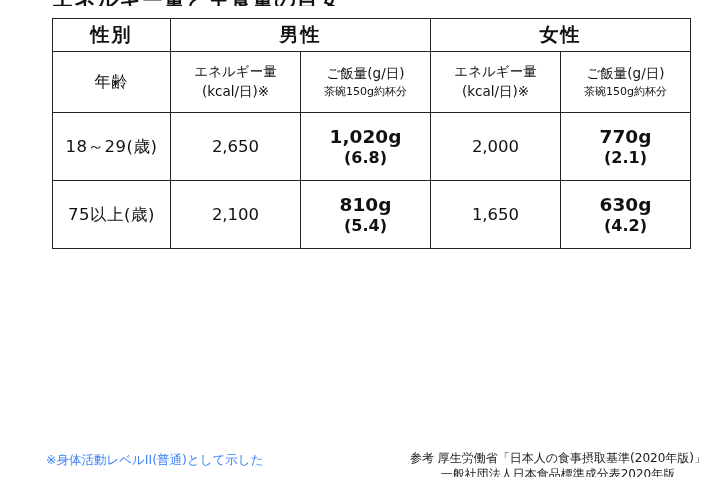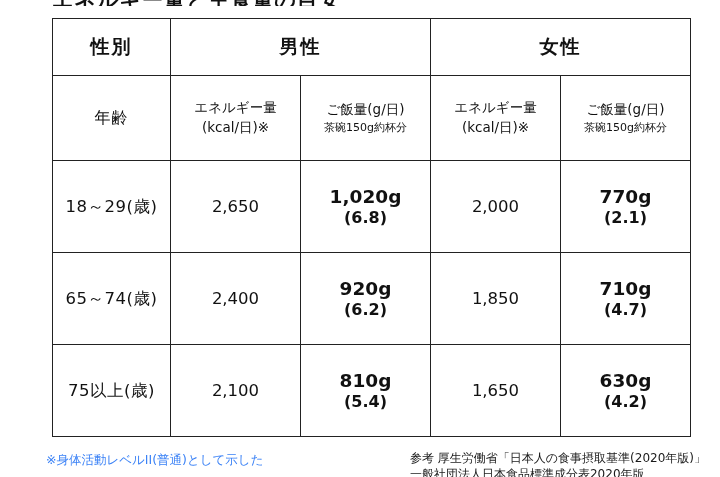--- a/index.html
+++ b/index.html
@@ -45,21 +45,21 @@
     border-collapse: collapse;
     table-layout: fixed;
     background: #fff;
   }
 
   table.nutrition td,
   table.nutrition th {
     border: 1px solid #222;
     text-align: center;
     vertical-align: middle;
-    padding: 12px;
+    padding: 0;
     font-weight: normal;
     color: #111;
     margin-top: 38px;
   }
 
   
   col.c-age      { width: 118px; }
   col.c-m-kcal   { width: 130px; }
   col.c-m-rice   { width: 130px; }
   col.c-f-kcal   { width: 130px; }
@@ -115,21 +115,21 @@
     top: 452px;
     font-size: 12.5px;
     color: #3b82f6;
     white-space: nowrap;
   }
 
   .source {
     position: absolute;
     right: 14px;
     top: 450px;
-    text-align: left;
+    text-align: center;
     font-size: 12px;
     color: #1a1a1a;
     line-height: 1.35;
     white-space: nowrap;
   }
   .source .line2 {
     display: block;
     overflow: hidden;
     height: 11px;
   }
@@ -185,33 +185,20 @@
         </td>
         <td class="kcal">2,000</td>
         <td class="rice">
           <span>770g</span>
           <span class="bowls">(2.1)</span>
         </td>
       </tr>
 
 
 
-      <tr class="row-data">
-        <td class="age-cell">65～74(歳)</td>
-        <td class="kcal">2,400</td>
-        <td class="rice">
-          <span>920g</span>
-          <span class="bowls">(6.2)</span>
-        </td>
-        <td class="kcal">1,850</td>
-        <td class="rice">
-          <span>710g</span>
-          <span class="bowls">(4.7)</span>
-        </td>
-      </tr>
 
       <tr class="row-data">
         <td class="age-cell">75以上(歳)</td>
         <td class="kcal">2,100</td>
         <td class="rice">
           <span>810g</span>
           <span class="bowls">(5.4)</span>
         </td>
         <td class="kcal">1,650</td>
         <td class="rice">

